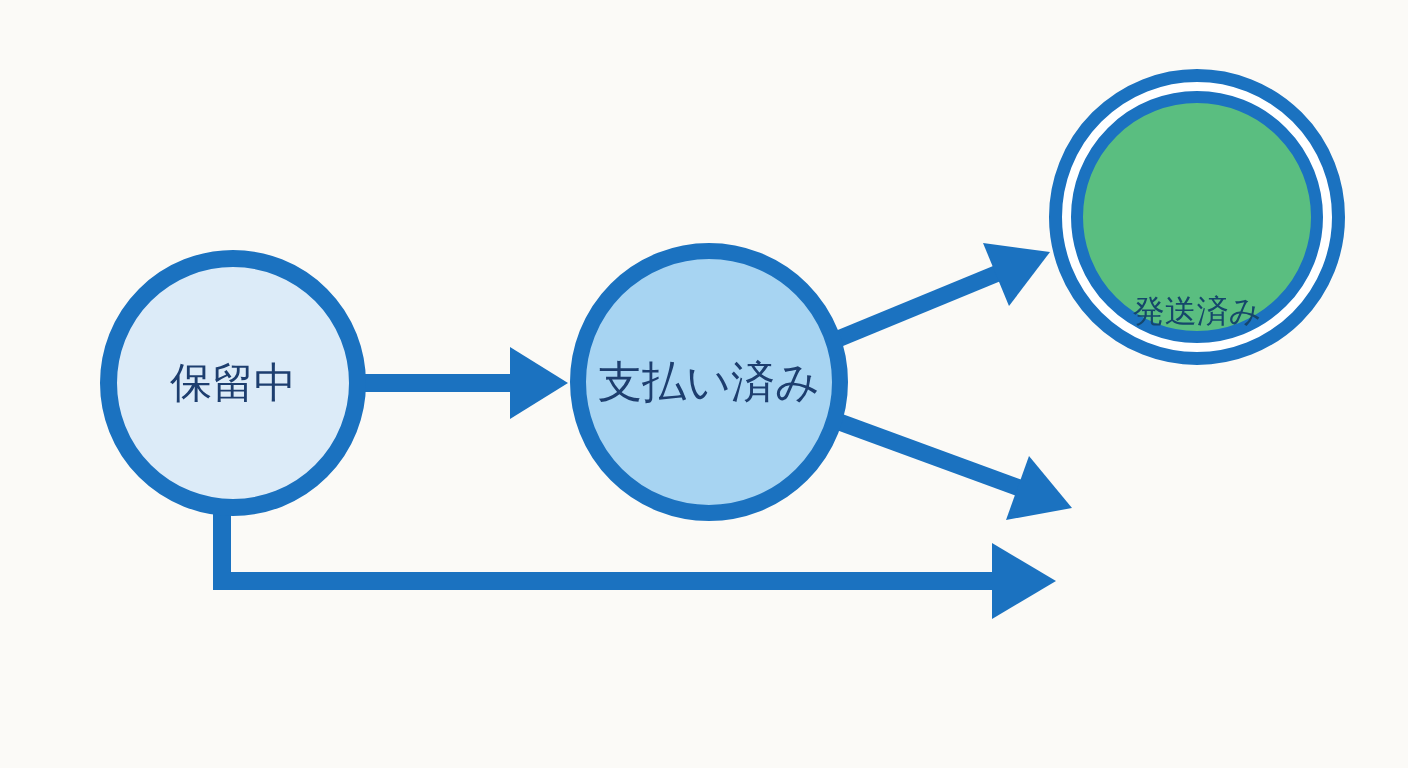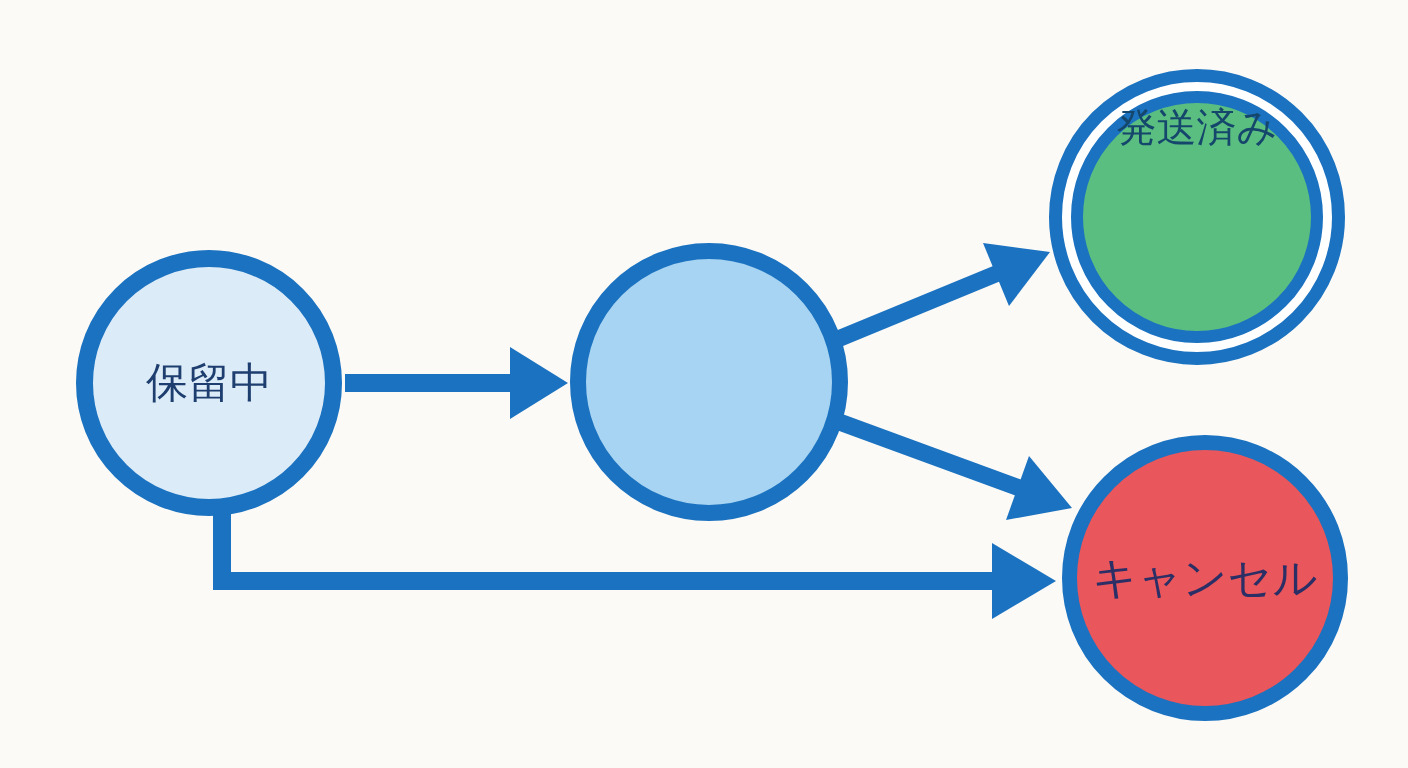--- a/index.html
+++ b/index.html
@@ -32,21 +32,21 @@
     border-radius:50%;
     display:flex;
     flex-direction:column;
     align-items:center;
     justify-content:center;
     text-align:center;
     z-index:2;
     line-height:1.18;
   }
   .node-pending{
-    left:76px;top:250px;width:266px;height:266px;
+    left:100px;top:250px;width:266px;height:266px;
     border:17px solid var(--blue);
     background:var(--pending-fill);
     color:var(--text-navy);
     font-size:42px;
   }
   .node-paid{
     left:570px;top:243px;width:278px;height:278px;
     border:16px solid var(--blue);
     background:var(--paid-fill);
     color:var(--text-navy);
@@ -59,24 +59,24 @@
   }
   .node-shipped-inner{
     position:absolute;
     inset:9px;
     border-radius:50%;
     border:12px solid var(--blue);
     background:var(--shipped-fill);
     display:flex;
     flex-direction:column;
     align-items:center;
-    justify-content:space-between;
+    justify-content:flex-end;
     text-align:center;
     color:var(--shipped-text);
-    font-size:40px;
+    font-size:32px;
     line-height:1.22;
   }
   .node-cancel{
     left:1062px;top:435px;width:286px;height:286px;
     border:15px solid var(--blue);
     background:var(--cancel-fill);
     color:var(--cancel-text);
     font-size:44px;
   }
   .label-line:empty{display:none;}
@@ -115,26 +115,23 @@
       <polyline class="edge-line" points="222,498 222,581 998,581" stroke-width="18" stroke-linejoin="miter"></polyline>
       <polygon class="edge-head" points="1056,581 992,543 992,619"></polygon>
     </g>
   </svg>
 
   <div class="node node-pending">
     <span class="label-line">保留中</span>
   </div>
 
   <div class="node node-paid">
+    <span class="label-line">支払い済み</span>
   </div>
 
   <div class="node node-shipped-outer">
     <div class="node-shipped-inner">
       <span class="label-line">発送済み</span>
     </div>
   </div>
 
-  <div class="node node-cancel">
-    <span class="label-line">キャンセル</span>
-
-  </div>
 
 </div>
 
 </body></html>

